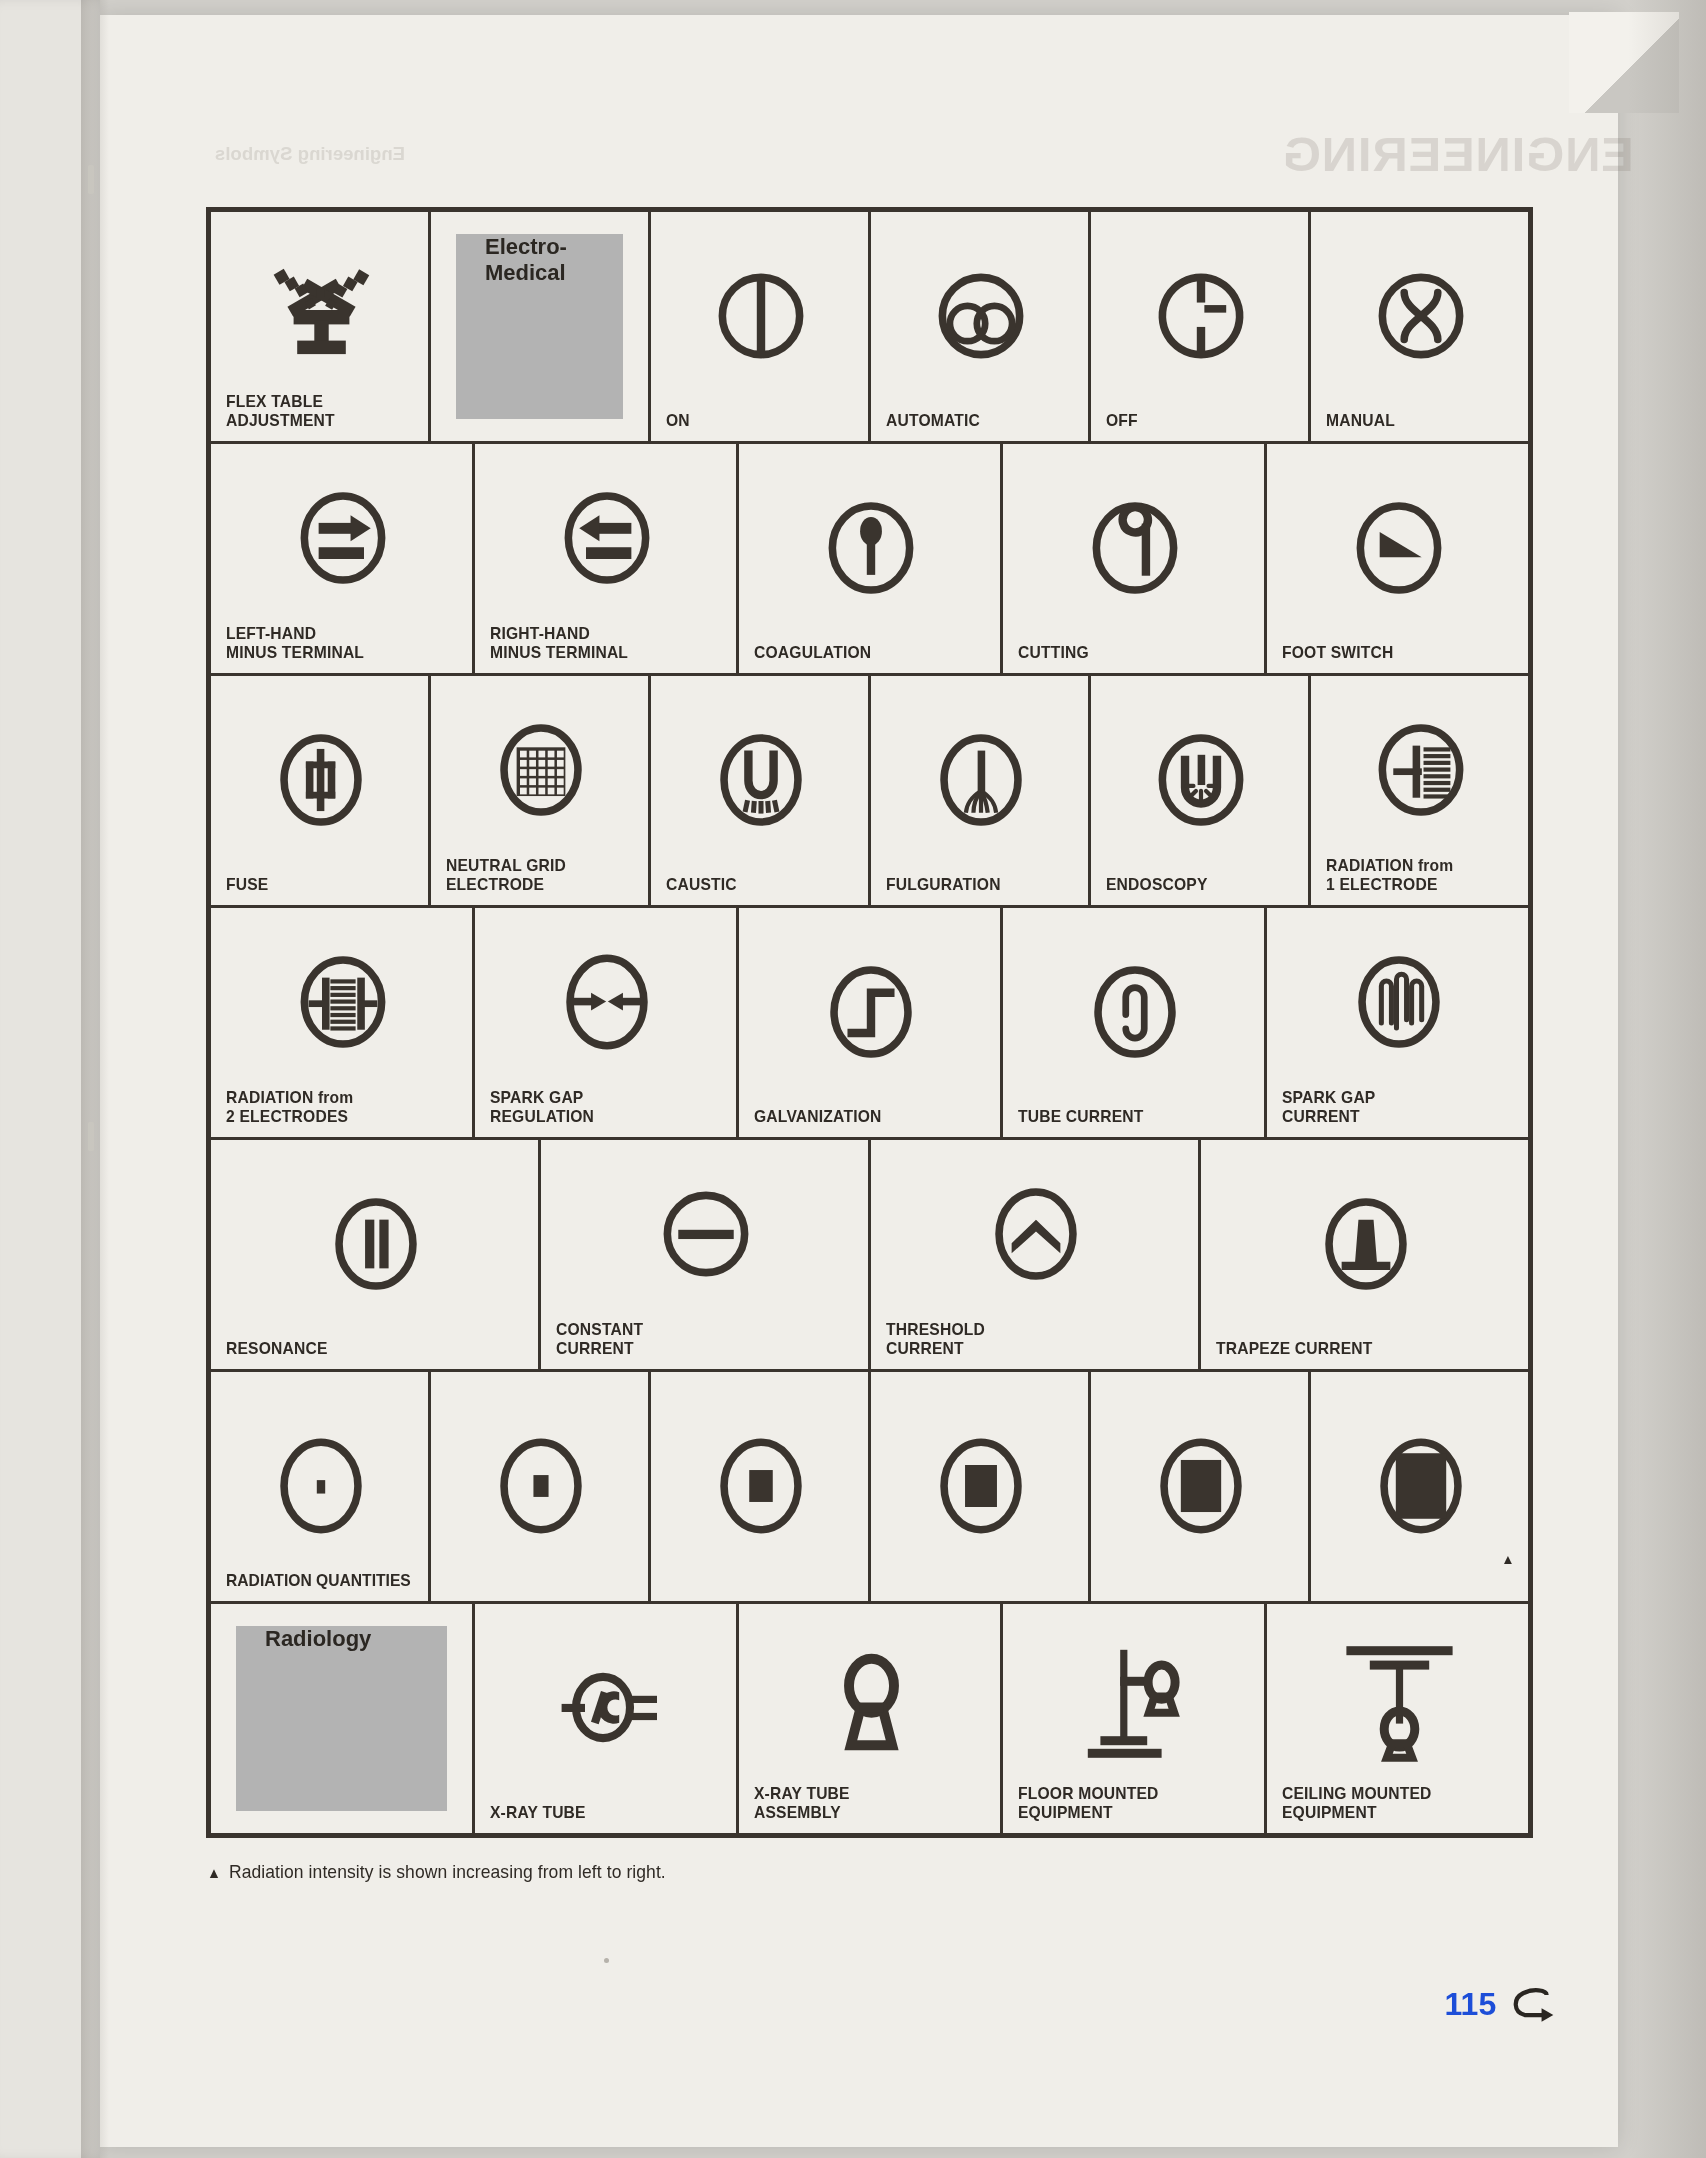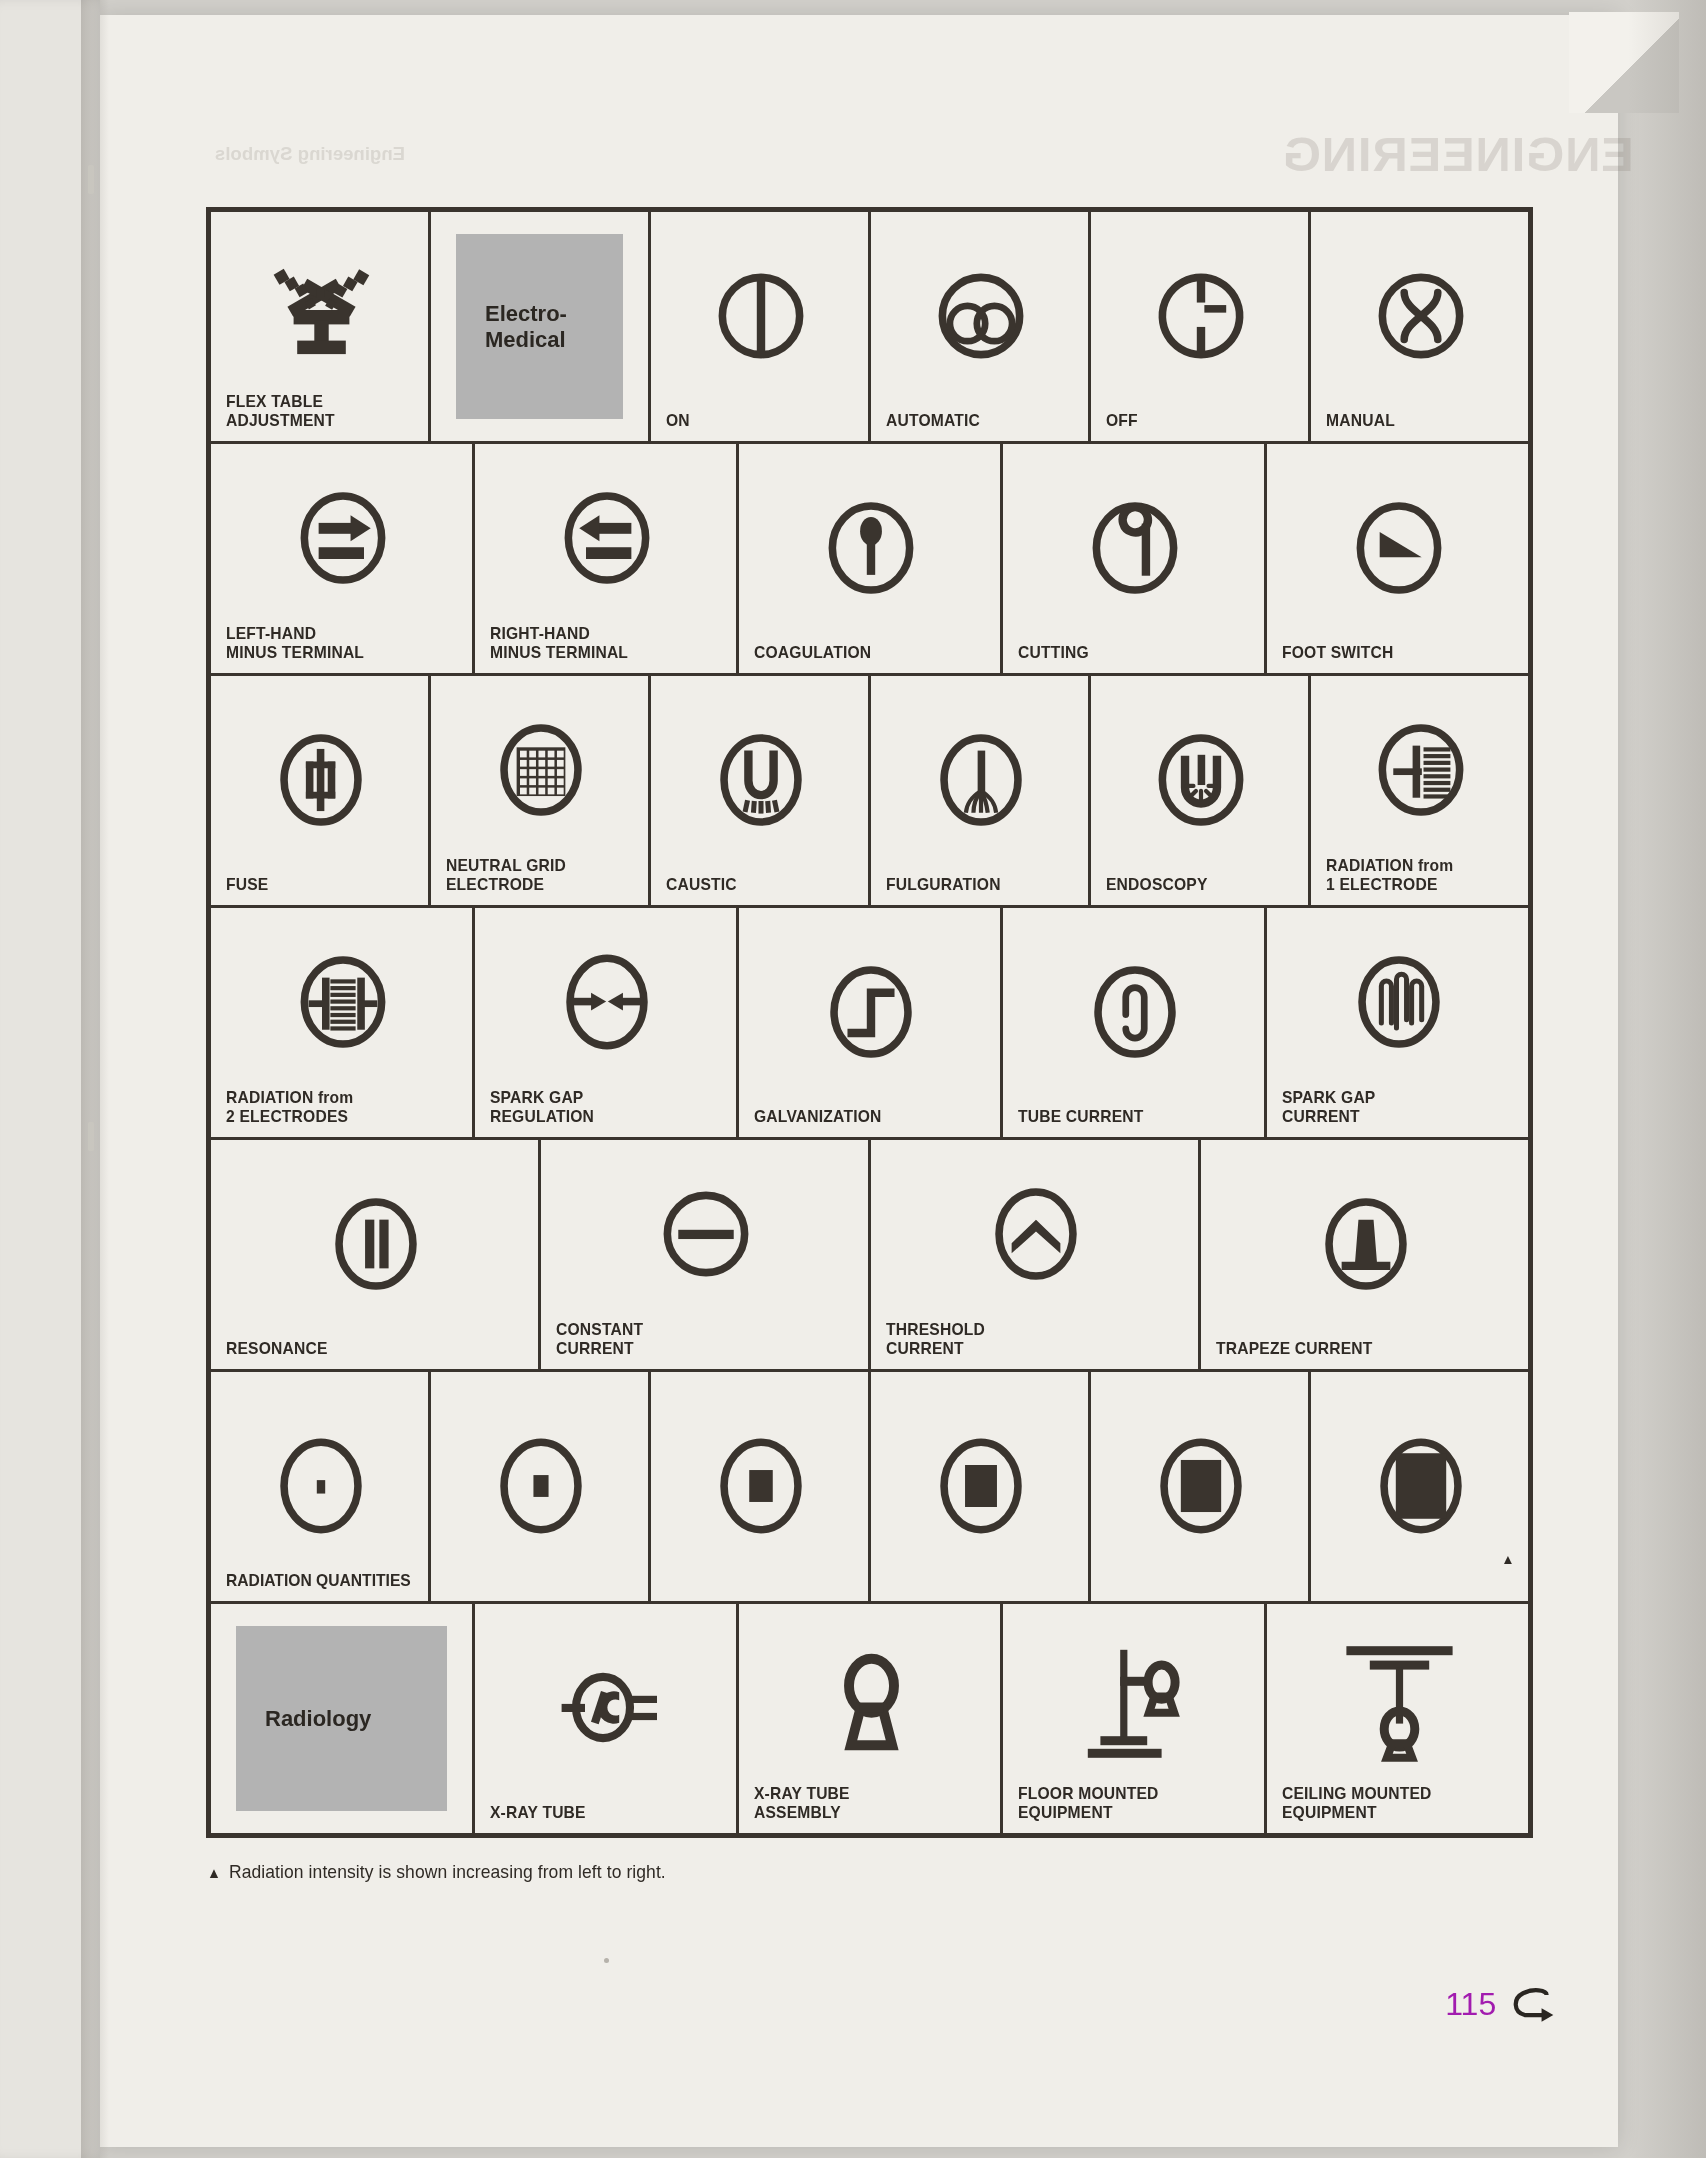--- a/index.html
+++ b/index.html
@@ -87,21 +87,21 @@
     font-size:17px;font-weight:bold;line-height:1.16;
     color:#2f2a25;letter-spacing:0.2px;
     white-space:pre-line;
     font-stretch:condensed;
     transform:scaleX(.92);transform-origin:left bottom;
   }
   
   .section-tile{
     position:absolute;left:25px;top:22px;right:25px;bottom:22px;
     background:#b3b3b3;
-    display:flex;align-items:center;
+    display:flex;
     padding-left:29px;box-sizing:border-box;
   }
   .section-tile span{
     font-size:22px;font-weight:bold;color:#2b2722;line-height:1.18;
     white-space:pre-line;
   }
 
   
   .row-caption{
     position:absolute;left:15px;bottom:10px;
@@ -118,21 +118,21 @@
     position:absolute;left:207px;top:1861px;
     font-size:18.6px;color:#2f2a25;letter-spacing:0.1px;
     display:flex;align-items:center;gap:8.4px;
     transform:scaleX(.94);transform-origin:left center;
   }
   #footnote .tri{font-size:15px;}
   #page-number{
     position:absolute;right:152px;top:1986px;
     display:flex;align-items:center;gap:11.8px;
   }
-  #page-number .num{font-size:32px;font-weight:normal;color:#a21caf;}
+  #page-number .num{font-size:32px;font-weight:bold;color:#1d4ed8;}
   #page-number .arrow svg{display:block;}
   #speck{
     position:absolute;left:604px;top:1958px;width:5px;height:5px;
     background:rgba(110,104,96,.45);border-radius:50%;
   }
 </style>
 </head>
 <body>
 
 <div id="page-sheet">

